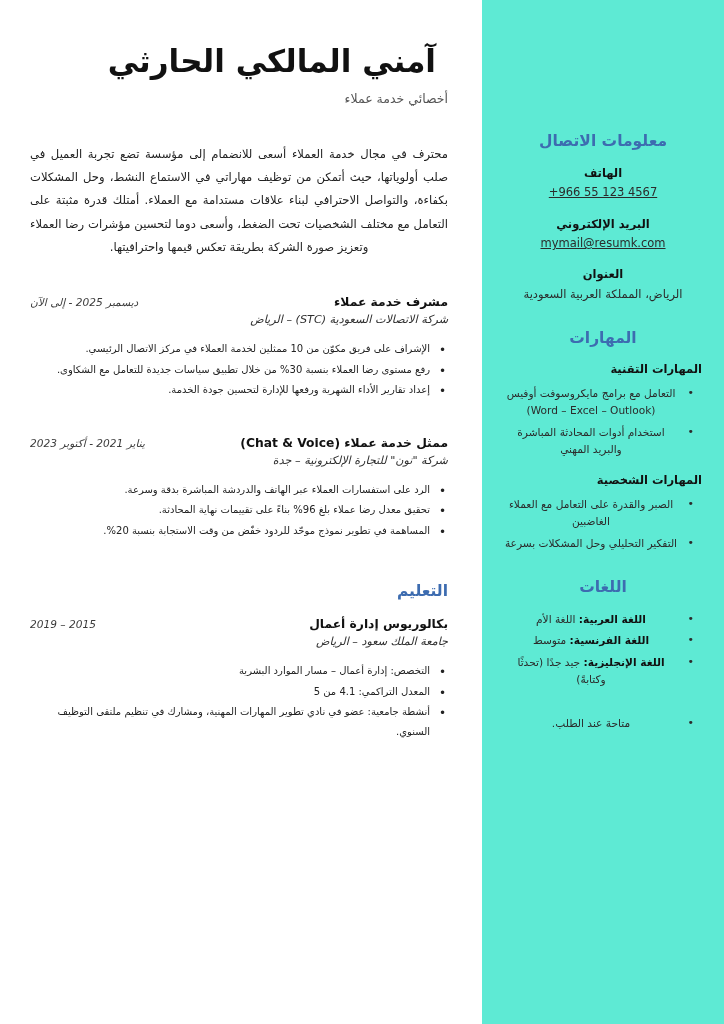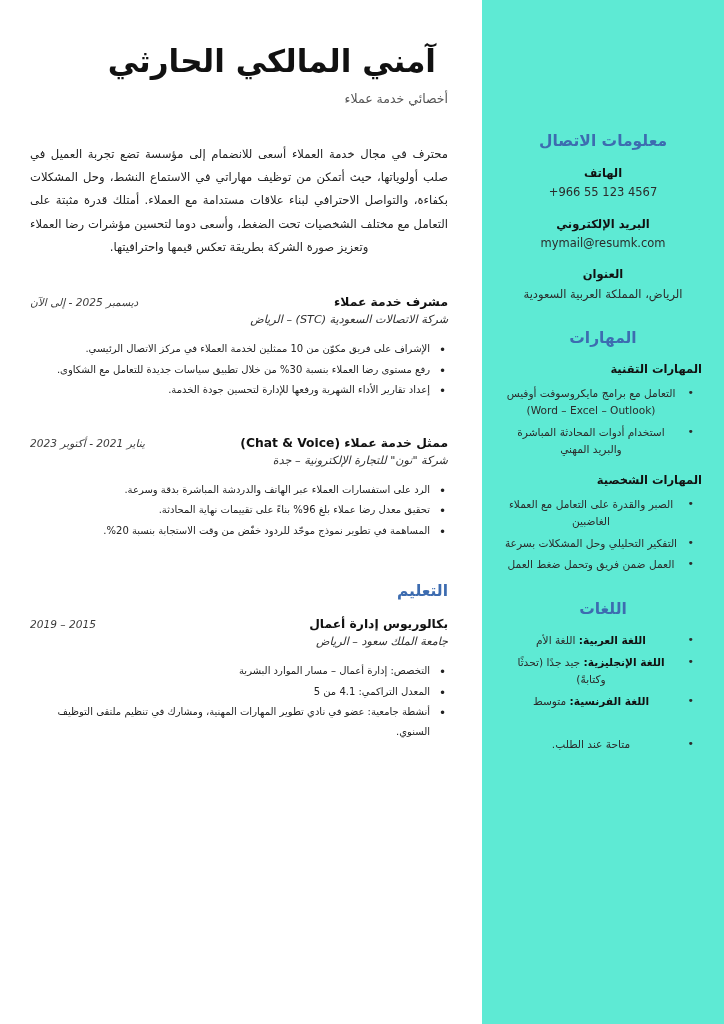--- a/index.html
+++ b/index.html
@@ -77,21 +77,21 @@
   }
   ul.side-list li::before {
     content: "\2022";
     position: absolute;
     right: -6px;
     top: -1px;
     color: #2b2b2b;
     font-size: 11px;
   }
   ul.side-list li b { font-weight: bold; color: #111; }
-  .latin { direction: ltr; unicode-bidi: embed; display: inline-block; }
+  .latin { direction: ltr; unicode-bidi: embed; display: inline-block; text-decoration: underline; }
   
   .main {
     flex: 1 1 auto;
     box-sizing: border-box;
     padding: 42px 34px 20px 30px;
     text-align: right;
   }
   .name {
     font-size: 31px;
     font-weight: bold;
@@ -211,36 +211,35 @@
           <li>التعامل مع برامج مايكروسوفت أوفيس (Word – Excel – Outlook)</li>
           <li>استخدام أدوات المحادثة المباشرة والبريد المهني</li>
         </ul>
       </div>
 
       <div>
         <div class="side-group-title">المهارات الشخصية</div>
         <ul class="side-list">
           <li>الصبر والقدرة على التعامل مع العملاء الغاضبين</li>
           <li>التفكير التحليلي وحل المشكلات بسرعة</li>
-          <li>العمل ضمن فريق وتحمل ضغط العمل</li>
         </ul>
       </div>
     </section>
 
     <section class="side-section">
       <h2 class="side-heading">اللغات</h2>
       <ul class="side-list">
         <li>
           <b>اللغة العربية:</b><span> اللغة الأم</span>
         </li>
         <li>
-          <b>اللغة الإنجليزية:</b><span> جيد جدًا (تحدثًا وكتابةً)</span>
+          <b>اللغة الفرنسية:</b><span> متوسط</span>
         </li>
         <li>
-          <b>اللغة الفرنسية:</b><span> متوسط</span>
+          <b>اللغة الإنجليزية:</b><span> جيد جدًا (تحدثًا وكتابةً)</span>
         </li>
       </ul>
     </section>
 
     <section class="side-section">
       <ul class="side-list">
         <li>متاحة عند الطلب.</li>
       </ul>
     </section>
 

